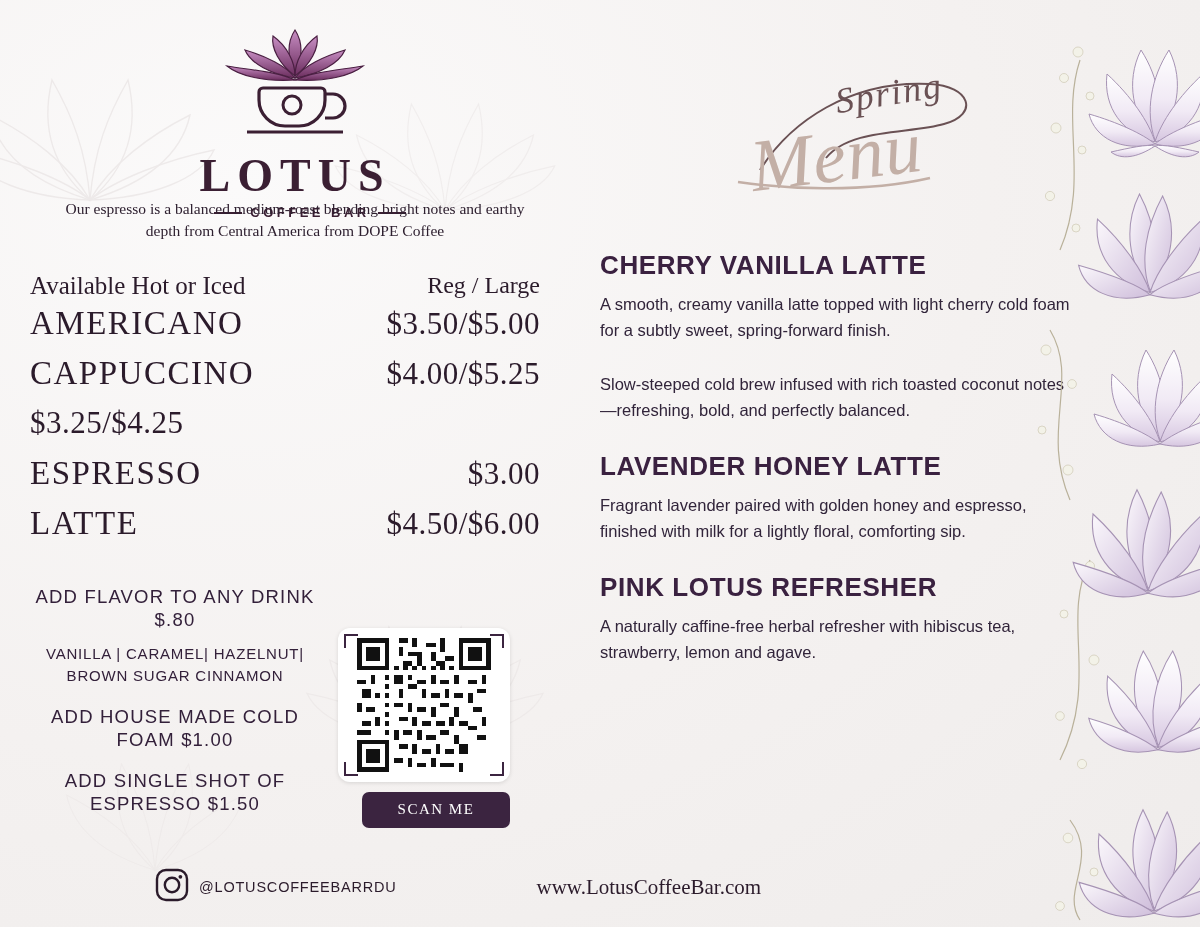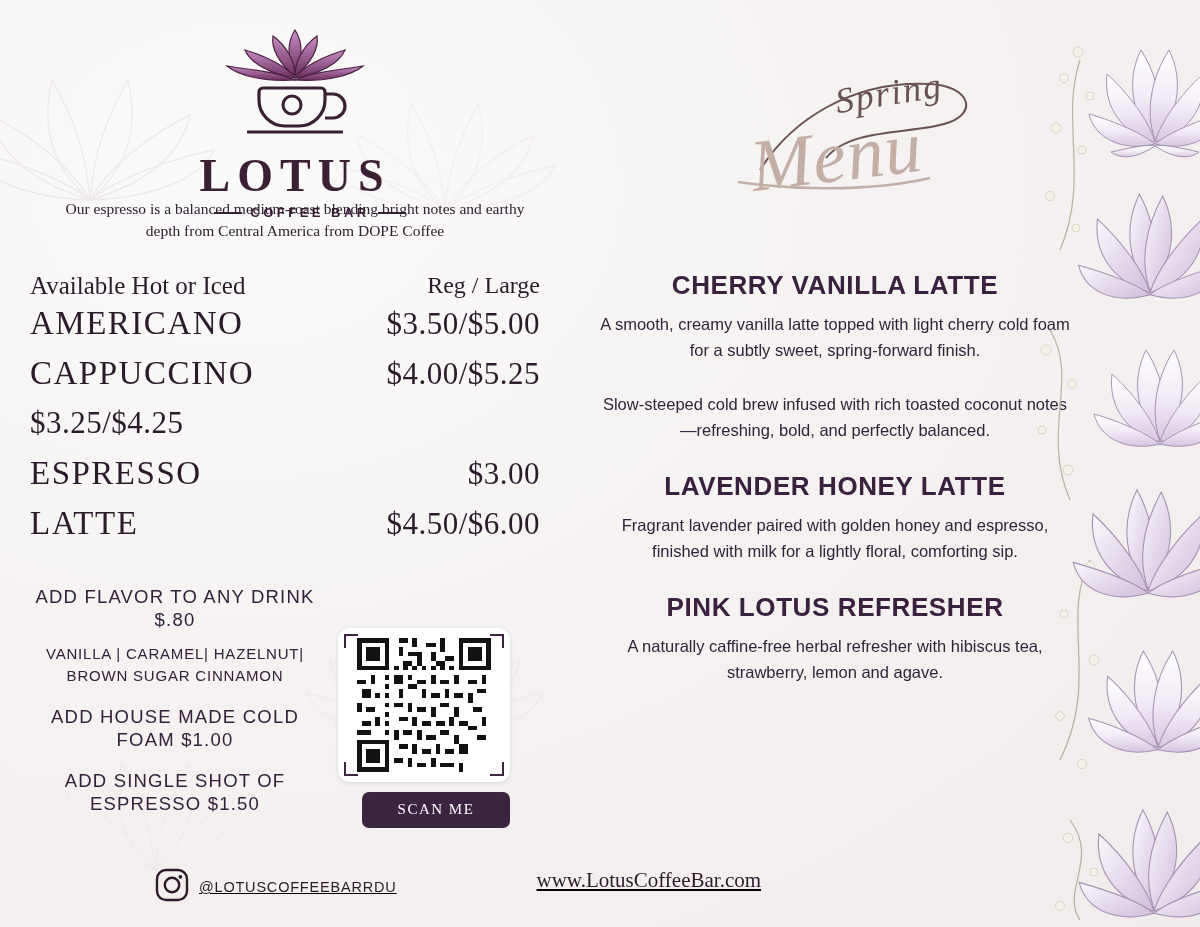--- a/index.html
+++ b/index.html
@@ -184,22 +184,21 @@
     font-family: "Liberation Serif", serif;
     margin-left: 24px;
   }
 
   .footer {
     position: absolute;
     left: 0;
     top: 868px;
     width: 1060px;
     display: flex;
-    align-items: flex-start;
-    text-decoration: underline;
+    align-items: center;
   }
   .ig-wrap {
     display: flex;
     align-items: center;
     gap: 10px;
     margin-left: 155px;
   }
   .ig-handle {
     font-size: 14.5px;
     letter-spacing: 0.8px;
@@ -253,22 +252,21 @@
     position: absolute;
     left: 0; top: 0;
     pointer-events: none;
   }
 
   .specials {
     position: absolute;
     left: 10px;
     top: 250px;
     width: 470px;
-    text-align: center;
-    margin-top: 20px;
+    text-align: left;
   }
   .special { margin-bottom: 28px; }
   .special h3 {
     margin: 0 0 10px 0;
     font-size: 26px;
     font-weight: bold;
     letter-spacing: 0.6px;
     color: #3a2140;
   }
   .special p {

